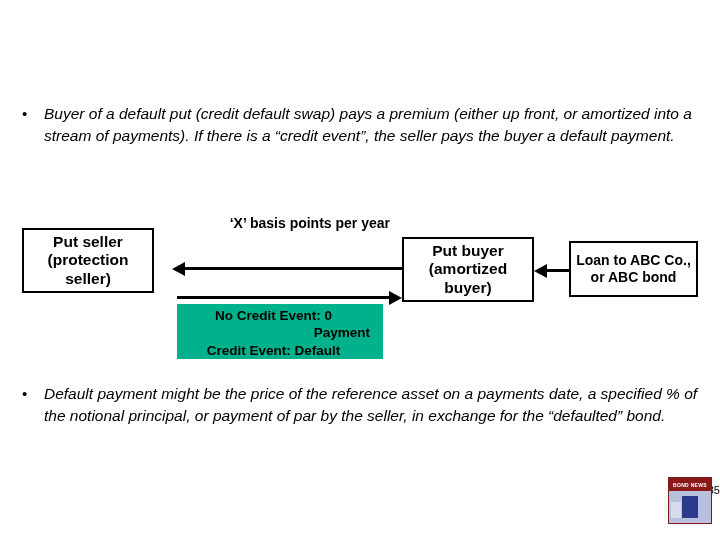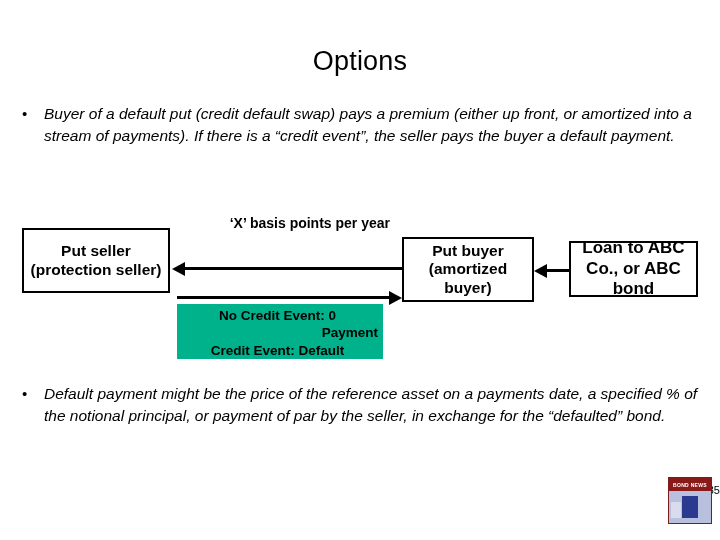--- a/index.html
+++ b/index.html
@@ -49,40 +49,40 @@
     box-sizing:border-box;
     display:flex;
     align-items:center;
     justify-content:center;
     text-align:center;
     font-weight:bold;
     line-height:1.2;
   }
 
   #box-put-seller{
-    left:22px;top:228px;width:148px;height:65px;
+    left:22px;top:228px;width:132px;height:65px;
     font-size:15.5px;
   }
   #box-put-buyer{
     left:402px;top:237px;width:132px;height:65px;
     font-size:15.5px;
   }
   #box-loan{
     left:569px;top:241px;width:129px;height:56px;
-    font-size:17px;
+    font-size:14px;
   }
   #box-credit-event{
     left:177px;top:304px;width:206px;height:55px;
     background:#00B28C;
     border:none;
     display:block;
     text-align:right;
     font-size:13.5px;
     font-weight:bold;
-    padding:3px 5px 0 0;
+    padding:3px 13px 0 0;
   }
   #box-credit-event .ce-line{line-height:1.28;}
   #box-credit-event .ce-line.l1{text-align:center;}
   #box-credit-event .ce-line.l2{text-align:center;}
   #box-credit-event .ce-line.l3{text-align:right;}
 
   .lbl-basis{
     position:absolute;
     left:205px;top:215px;width:185px;
     text-align:right;
@@ -142,21 +142,20 @@
   .logo .lsq2{
     position:absolute;left:2px;top:24px;width:10px;height:16px;
     background:#d8dcec;
   }
 </style>
 </head>
 <body>
 
 <div class="slide">
 
-  <div class="title">Options</div>
 
   <div class="bullet" id="bullet1">
     <div class="dot">•</div>
     <div class="btext">Buyer of a default put (credit default swap) pays a premium (either up front, or amortized into a stream of payments). If there is a “credit event”, the seller pays the buyer a default payment.</div>
   </div>
 
   <div class="box" id="box-put-seller">Put seller (protection seller)</div>
 
   <div class="lbl-basis">‘X’ basis points per year</div>
 

